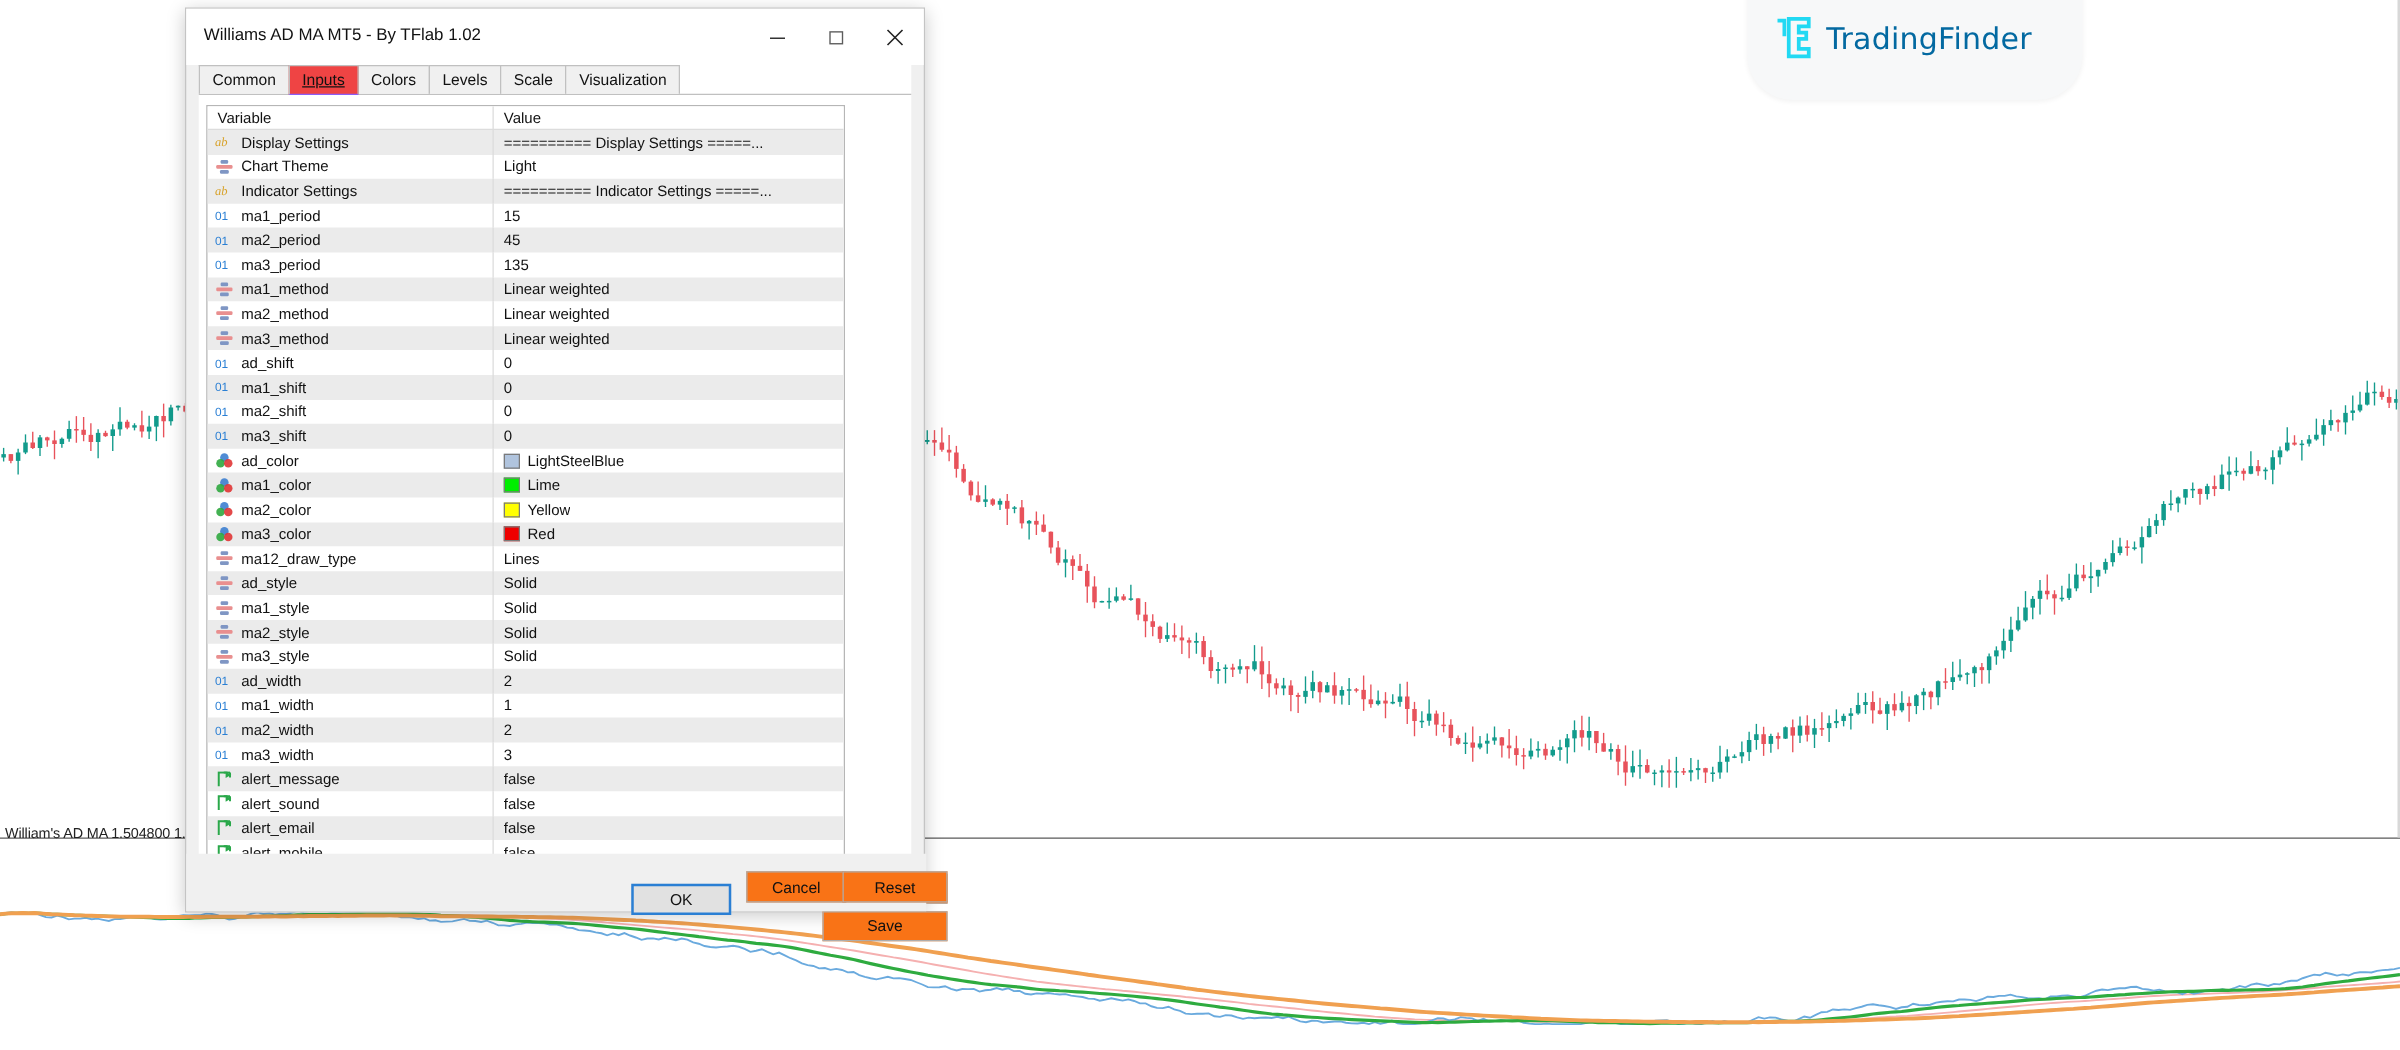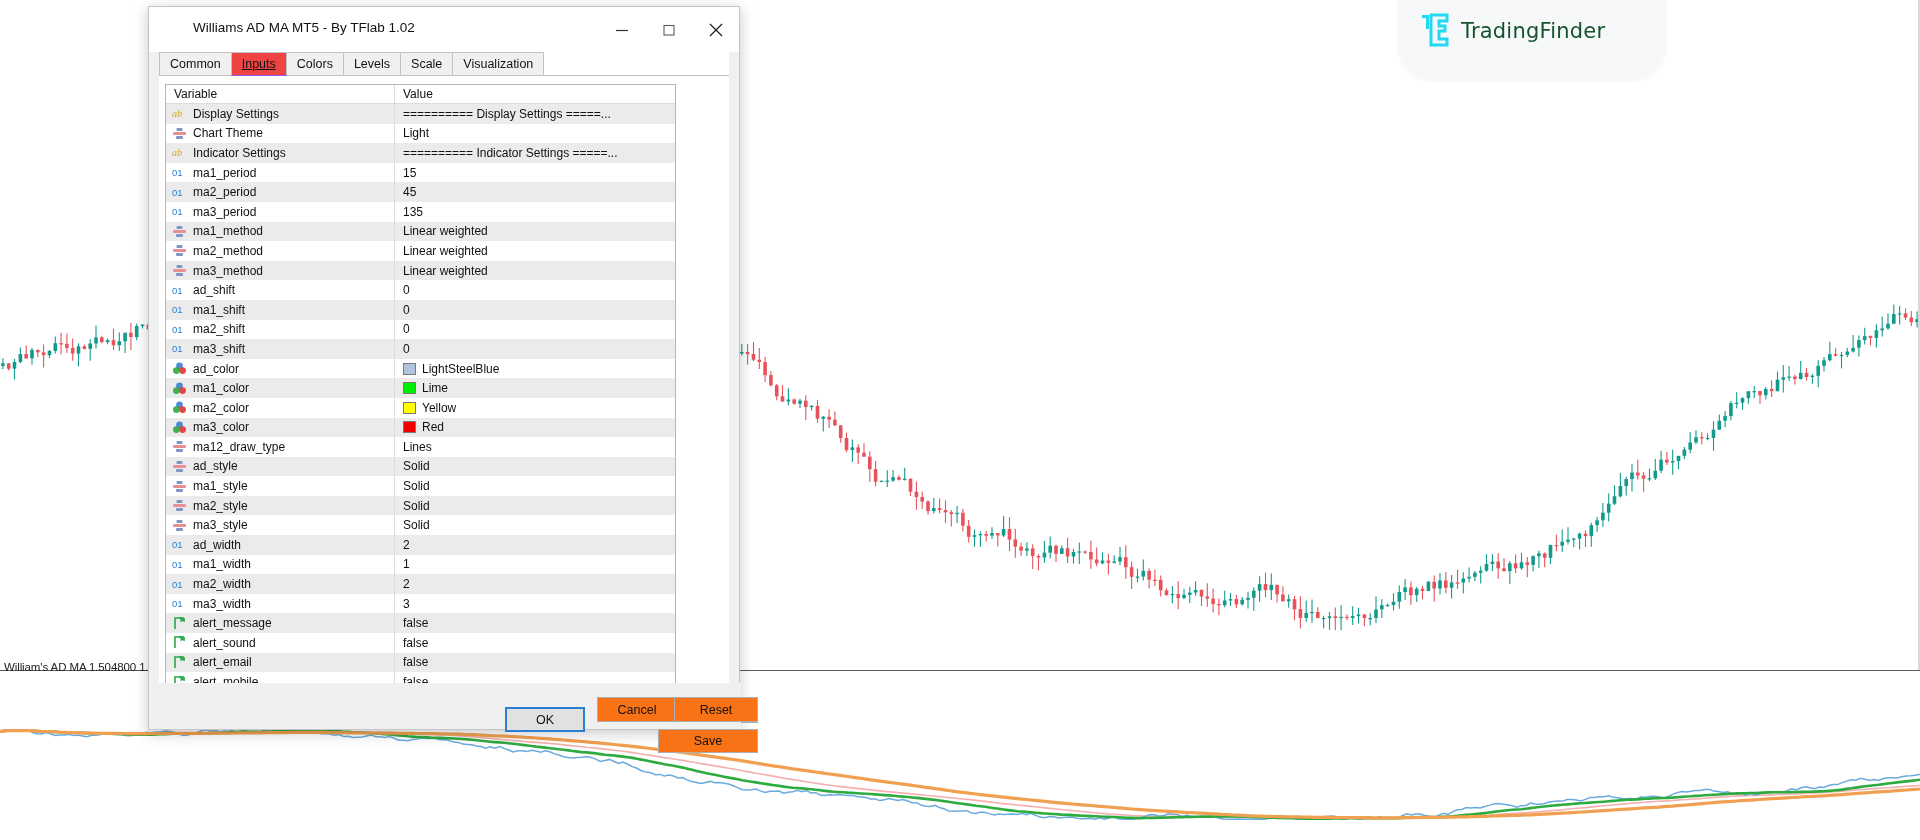--- a/index.html
+++ b/index.html
@@ -64,22 +64,22 @@
     border-radius: 0 0 36px 36px;
     box-shadow: 0 1px 4px rgba(0,0,0,0.05);
   }
   .logo-inner {
     position: absolute;
     left: 1418px; top: 12px;
     display: flex; align-items: center; gap: 9px;
   }
   .logo-mark { width: 34px; height: 38px; display:block; }
   .logo-text {
-    font-size: 21px;
-    color: #14532d;
+    font-size: 24px;
+    color: #0369a1;
     font-family: "DejaVu Sans", sans-serif;
     letter-spacing: 0.2px;
   }
 
   
   .dialog {
     position: absolute;
     left: 148px; top: 6px;
     width: 592px; height: 724px;
     background: #f0f0f0;
@@ -94,21 +94,20 @@
     background: #ffffff;
     border-bottom: none;
   }
   .title-text {
     position: absolute;
     left: 14px; top: 13px;
     font-size: 13.5px;
     color: #111;
     font-weight: 400;
     white-space: nowrap;
-    margin-left: 30px;
   }
   .win-btns {
     position: absolute;
     right: 0; top: 0;
     display: flex; height: 45px;
   }
   .win-btn {
     width: 47px; height: 45px;
     display: flex; align-items: center; justify-content: center;
     background: transparent;

